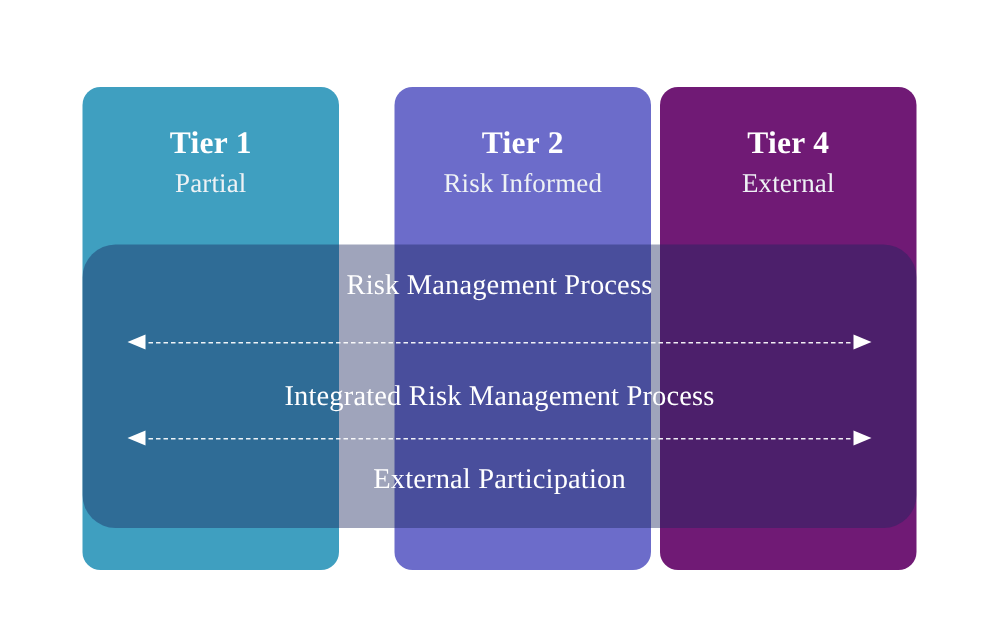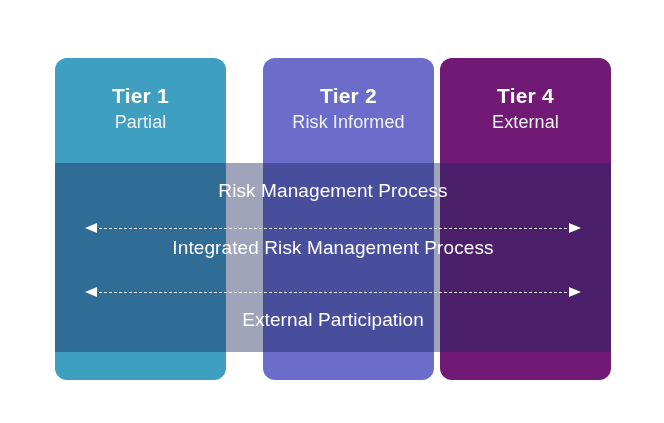--- a/index.html
+++ b/index.html
@@ -13,20 +13,21 @@
     font-family: "Liberation Sans", sans-serif;
     overflow: hidden;
   }
 
   #diagram-root {
     position: absolute;
     left: 0;
     top: 0;
     width: 664px;
     height: 423px;
+    font-family: Liberation Serif, serif;
   }
 
   
   .tiers {
     position: absolute;
     left: 55px;
     top: 58px;
     width: 556px;
     height: 322px;
     display: flex;
@@ -79,21 +80,21 @@
     left: 0;
     right: 0;
     text-align: center;
     color: #ffffff;
     font-size: 19px;
     letter-spacing: 0.1px;
     white-space: nowrap;
     user-select: none;
   }
   .band-label.l1 { top: 17px; }
-  .band-label.l2 { top: 74px; }
+  .band-label.l2 { top: 91px; }
   .band-label.l3 { top: 146px; }
 
   
   .arrow-row {
     position: absolute;
     left: 30px;
     right: 30px;
     height: 11px;
   }
   .arrow-row.a1 { top: 60px; }
@@ -148,21 +149,21 @@
 
     <div class="tier" style="background: #701a75;">
       <div class="tier-head">
         <span class="tier-title">Tier 4</span>
         <span class="tier-sub">External</span>
       </div>
     </div>
 
   </div>
 
-  <div class="overlay" style="background: rgba(26, 38, 92, 0.42);">
+  <div class="overlay" style="background: rgba(26, 38, 92, 0.42); border-radius: 22px;">
 
     <div class="band-label l1">Risk Management Process</div>
 
     <div class="arrow-row a1">
       <span class="arrow-head left"></span>
       <span class="arrow-line"></span>
       <span class="arrow-head right"></span>
     </div>
 
     <div class="band-label l2">Integrated Risk Management Process</div>

